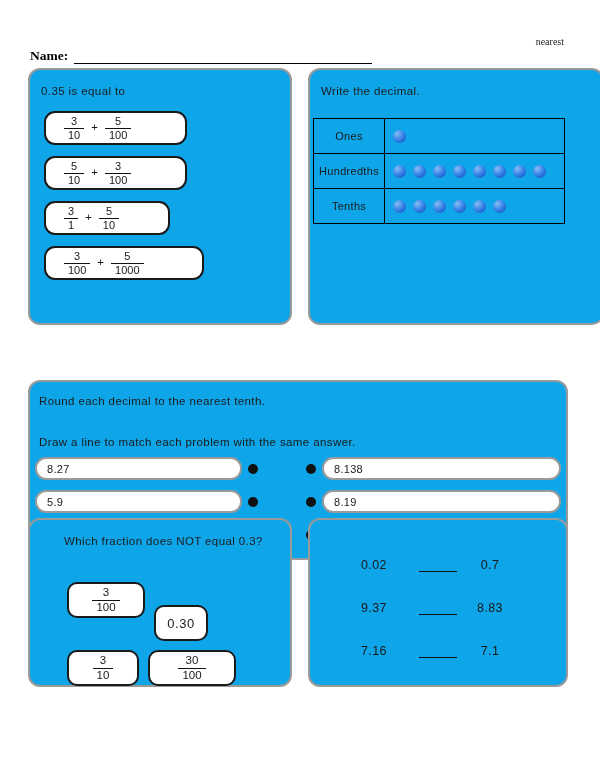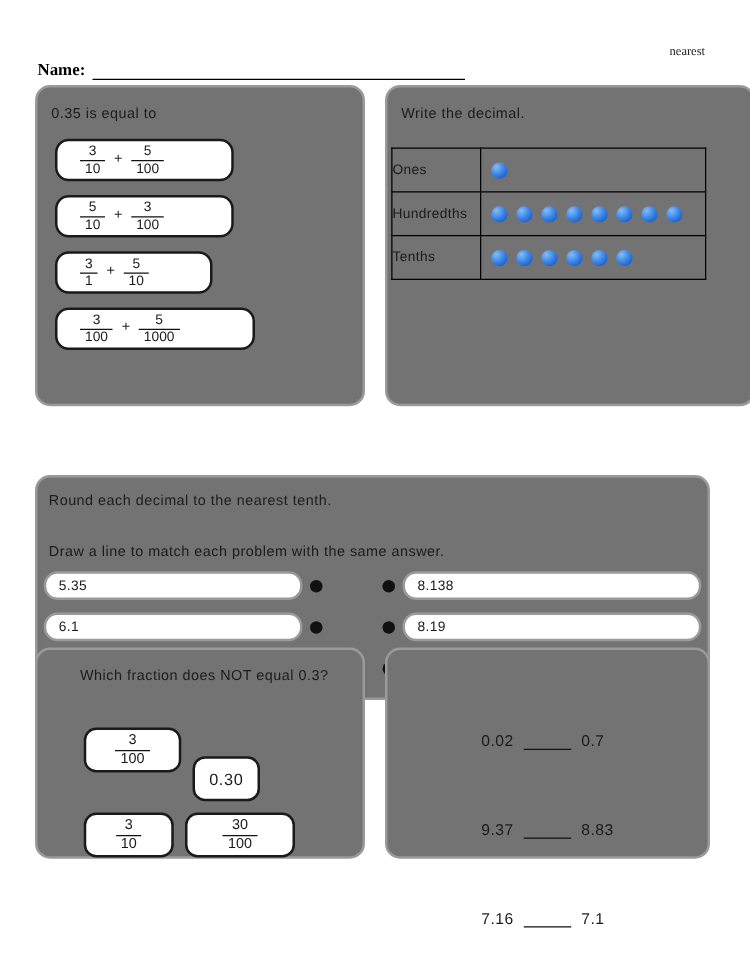--- a/index.html
+++ b/index.html
@@ -12,21 +12,21 @@
   .brand {
     position:absolute; top:36px; right:36px;
     font-family:"Liberation Serif", serif; font-size:10px; color:#222;
   }
   .name-row { position:absolute; top:48px; left:30px; display:flex; align-items:flex-end;text-align:center; }
   .name-label { font-family:"Liberation Serif", serif; font-weight:bold; font-size:13.5px; color:#000; }
   .name-line { display:inline-block; width:298px; border-bottom:1.6px solid #000; height:14px; margin-left:6px; }
 
   
   .box {
-    position:absolute; background:#737373;
+    position:absolute; background:#0ea5e9;
     border:2px solid #9a9a9a; border-radius:12px;
   }
   .box-tl { left:28px;  top:68px;  width:264px; height:257px; }
   .box-tr { left:308px; top:68px;  width:296px; height:257px; }
   .box-mid{ left:28px;  top:332px; width:540px; height:180px;margin-top:48px; }
   .box-bl { left:28px;  top:518px; width:264px; height:169px;padding-left:23px; }
   .box-br { left:308px; top:518px; width:260px; height:169px; }
 
   .q-title { font-size:11.5px; letter-spacing:0.4px; color:#1c1c1c; }
   .box-tl .q-title { margin:15px 10px 0 11px; }
@@ -43,21 +43,21 @@
   .ow-a { width:143px; } .ow-b { width:143px; } .ow-c { width:126px; } .ow-d { width:160px; }
 
   .frac { display:inline-flex; flex-direction:column; align-items:center; font-size:11px; line-height:1.15; }
   .frac .num { padding:0 4px; }
   .frac .den { border-top:1.4px solid #111; padding:0 4px; }
   .plus { font-size:11.5px; margin:0 7px; transform:translateY(-1px); }
 
   
   .pv-table { border-collapse:collapse; margin:21px 0 0 3px; width:252px; }
   .pv-table td { border:1px solid #000; height:35px; font-size:11px; letter-spacing:0.3px; }
-  .pv-label { width:71px; text-align:left; }
+  .pv-label { width:71px; text-align:center; }
   .dot-row { display:flex; align-items:center; gap:7px; padding-left:8px; }
   .bdot {
     width:13px; height:13px; border-radius:50%; flex:0 0 auto;
     background:radial-gradient(circle at 32% 28%, #85bdf4 0%, #3c87e8 45%, #1c60cf 78%, #1149a9 100%);
   }
 
   
   .instruction { font-size:11.5px; letter-spacing:0.4px; margin:29px 10px 0 9px; }
   .match-rows { margin-top:9px; }
   .match-row { display:flex; align-items:center; margin:0 5px 10px 5px; }
@@ -77,23 +77,23 @@
     border:2.4px solid #1a1a1a; border-radius:10px; height:36px; background:#fff;
     display:flex; align-items:center; justify-content:center; cursor:pointer;
   }
   .cw-a { width:78px; } .cw-b { width:54px;margin-top:46px; } .cw-c { width:72px; } .cw-d { width:88px; }
   .choice-box .frac { font-size:11.5px; }
   .dec-label { font-size:13px; letter-spacing:0.5px; }
 
   
   .cmp-rows { padding-top:38px; }
   .cmp-row { display:flex; align-items:flex-end; justify-content:center; margin-bottom:29px; font-size:12.5px; letter-spacing:0.4px; }
-  .cmp-left { min-width:50px; text-align:right; }
+  .cmp-left { min-width:50px; text-align:left; }
   .cmp-blank { display:inline-block; width:38px; height:13px; border-bottom:1.6px solid #111; margin:0 8px; }
-  .cmp-right { min-width:50px; text-align:left;margin-top:28px; }
+  .cmp-right { min-width:50px; text-align:center; }
 </style>
 </head>
 <body>
 
 <div class="page">
 
   <div class="brand">nearest</div>
 
   <div class="name-row">
     <span class="name-label">Name:</span>
@@ -192,28 +192,28 @@
       </tr>
     </tbody>
       </table>
   </section>
 
   <section class="box box-mid">
     <div class="q-title">Round each decimal to the nearest tenth.</div>
     <div class="instruction">Draw a line to match each problem with the same answer.</div>
     <div class="match-rows">
       <div class="match-row">
-        <div class="pill pill-l">5.35</div>
+        <div class="pill pill-l">8.27</div>
         <span class="mdot mdot-l"></span>
         <span class="mspace"></span>
         <span class="mdot"></span>
         <div class="pill pill-r">8.138</div>
       </div>
       <div class="match-row">
-        <div class="pill pill-l">6.1</div>
+        <div class="pill pill-l">5.9</div>
         <span class="mdot mdot-l"></span>
         <span class="mspace"></span>
         <span class="mdot"></span>
         <div class="pill pill-r">8.19</div>
       </div>
       <div class="match-row">
         <div class="pill pill-l">4.7</div>
         <span class="mdot mdot-l"></span>
         <span class="mspace"></span>
         <span class="mdot"></span>

